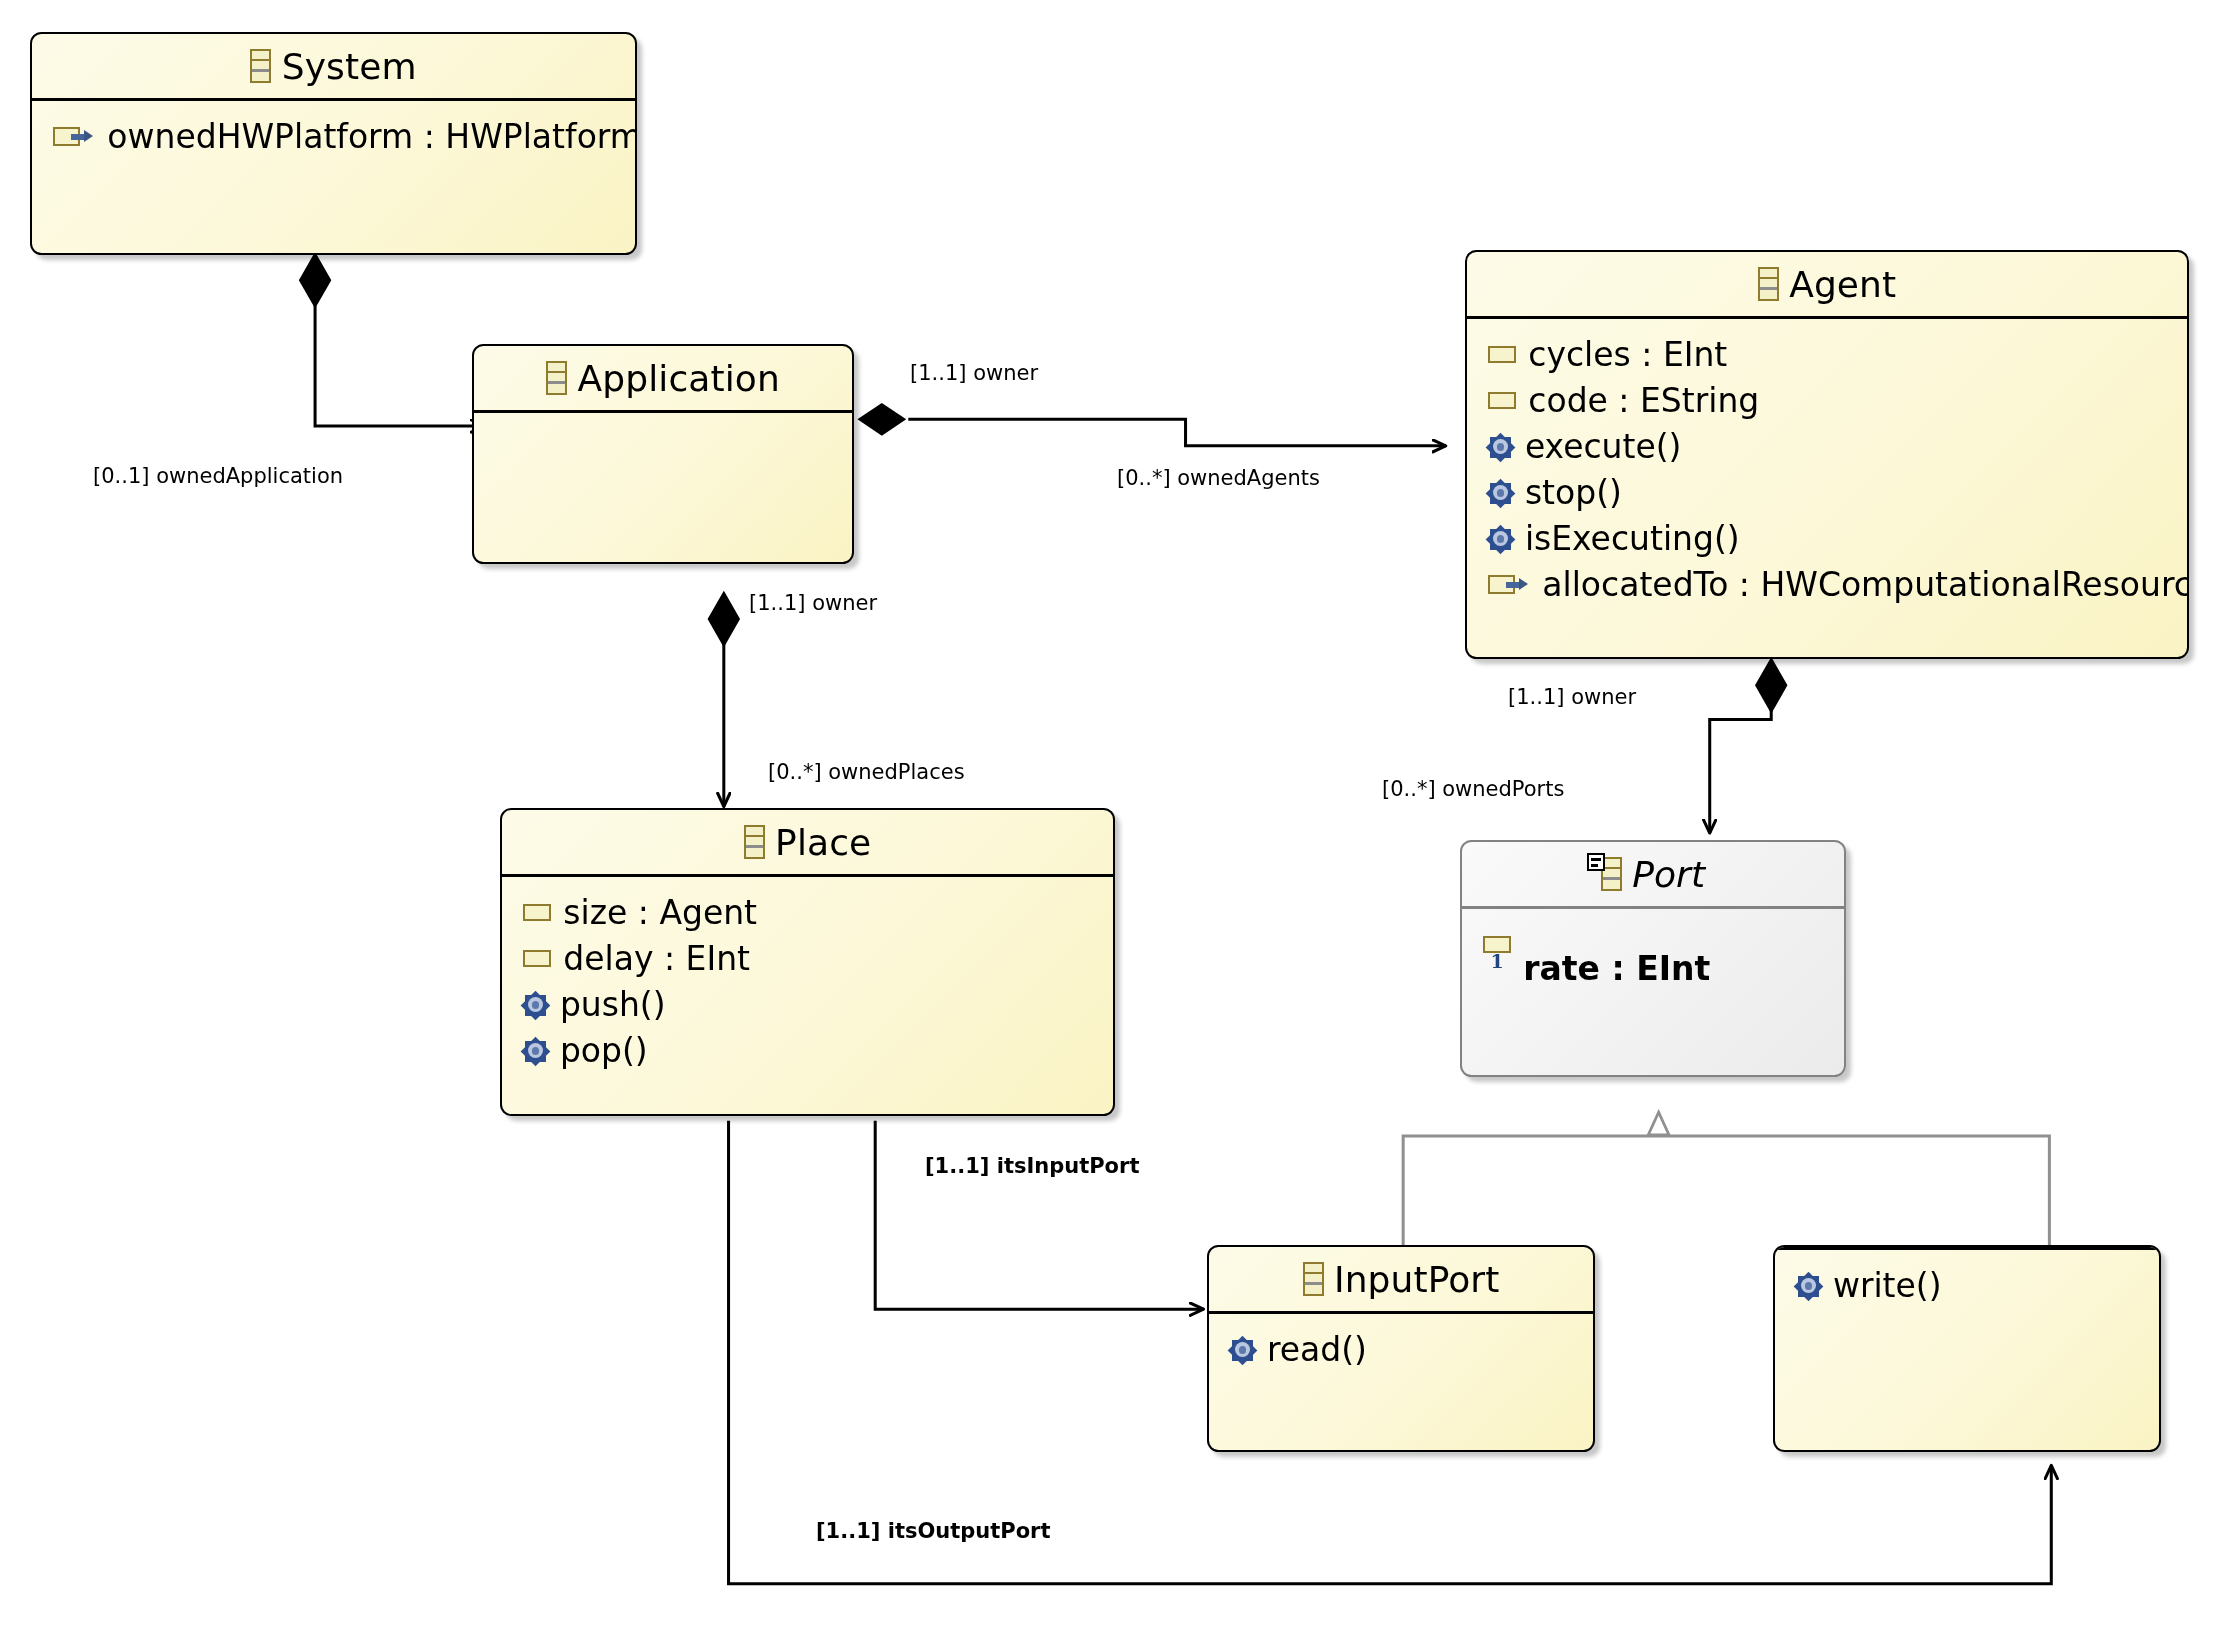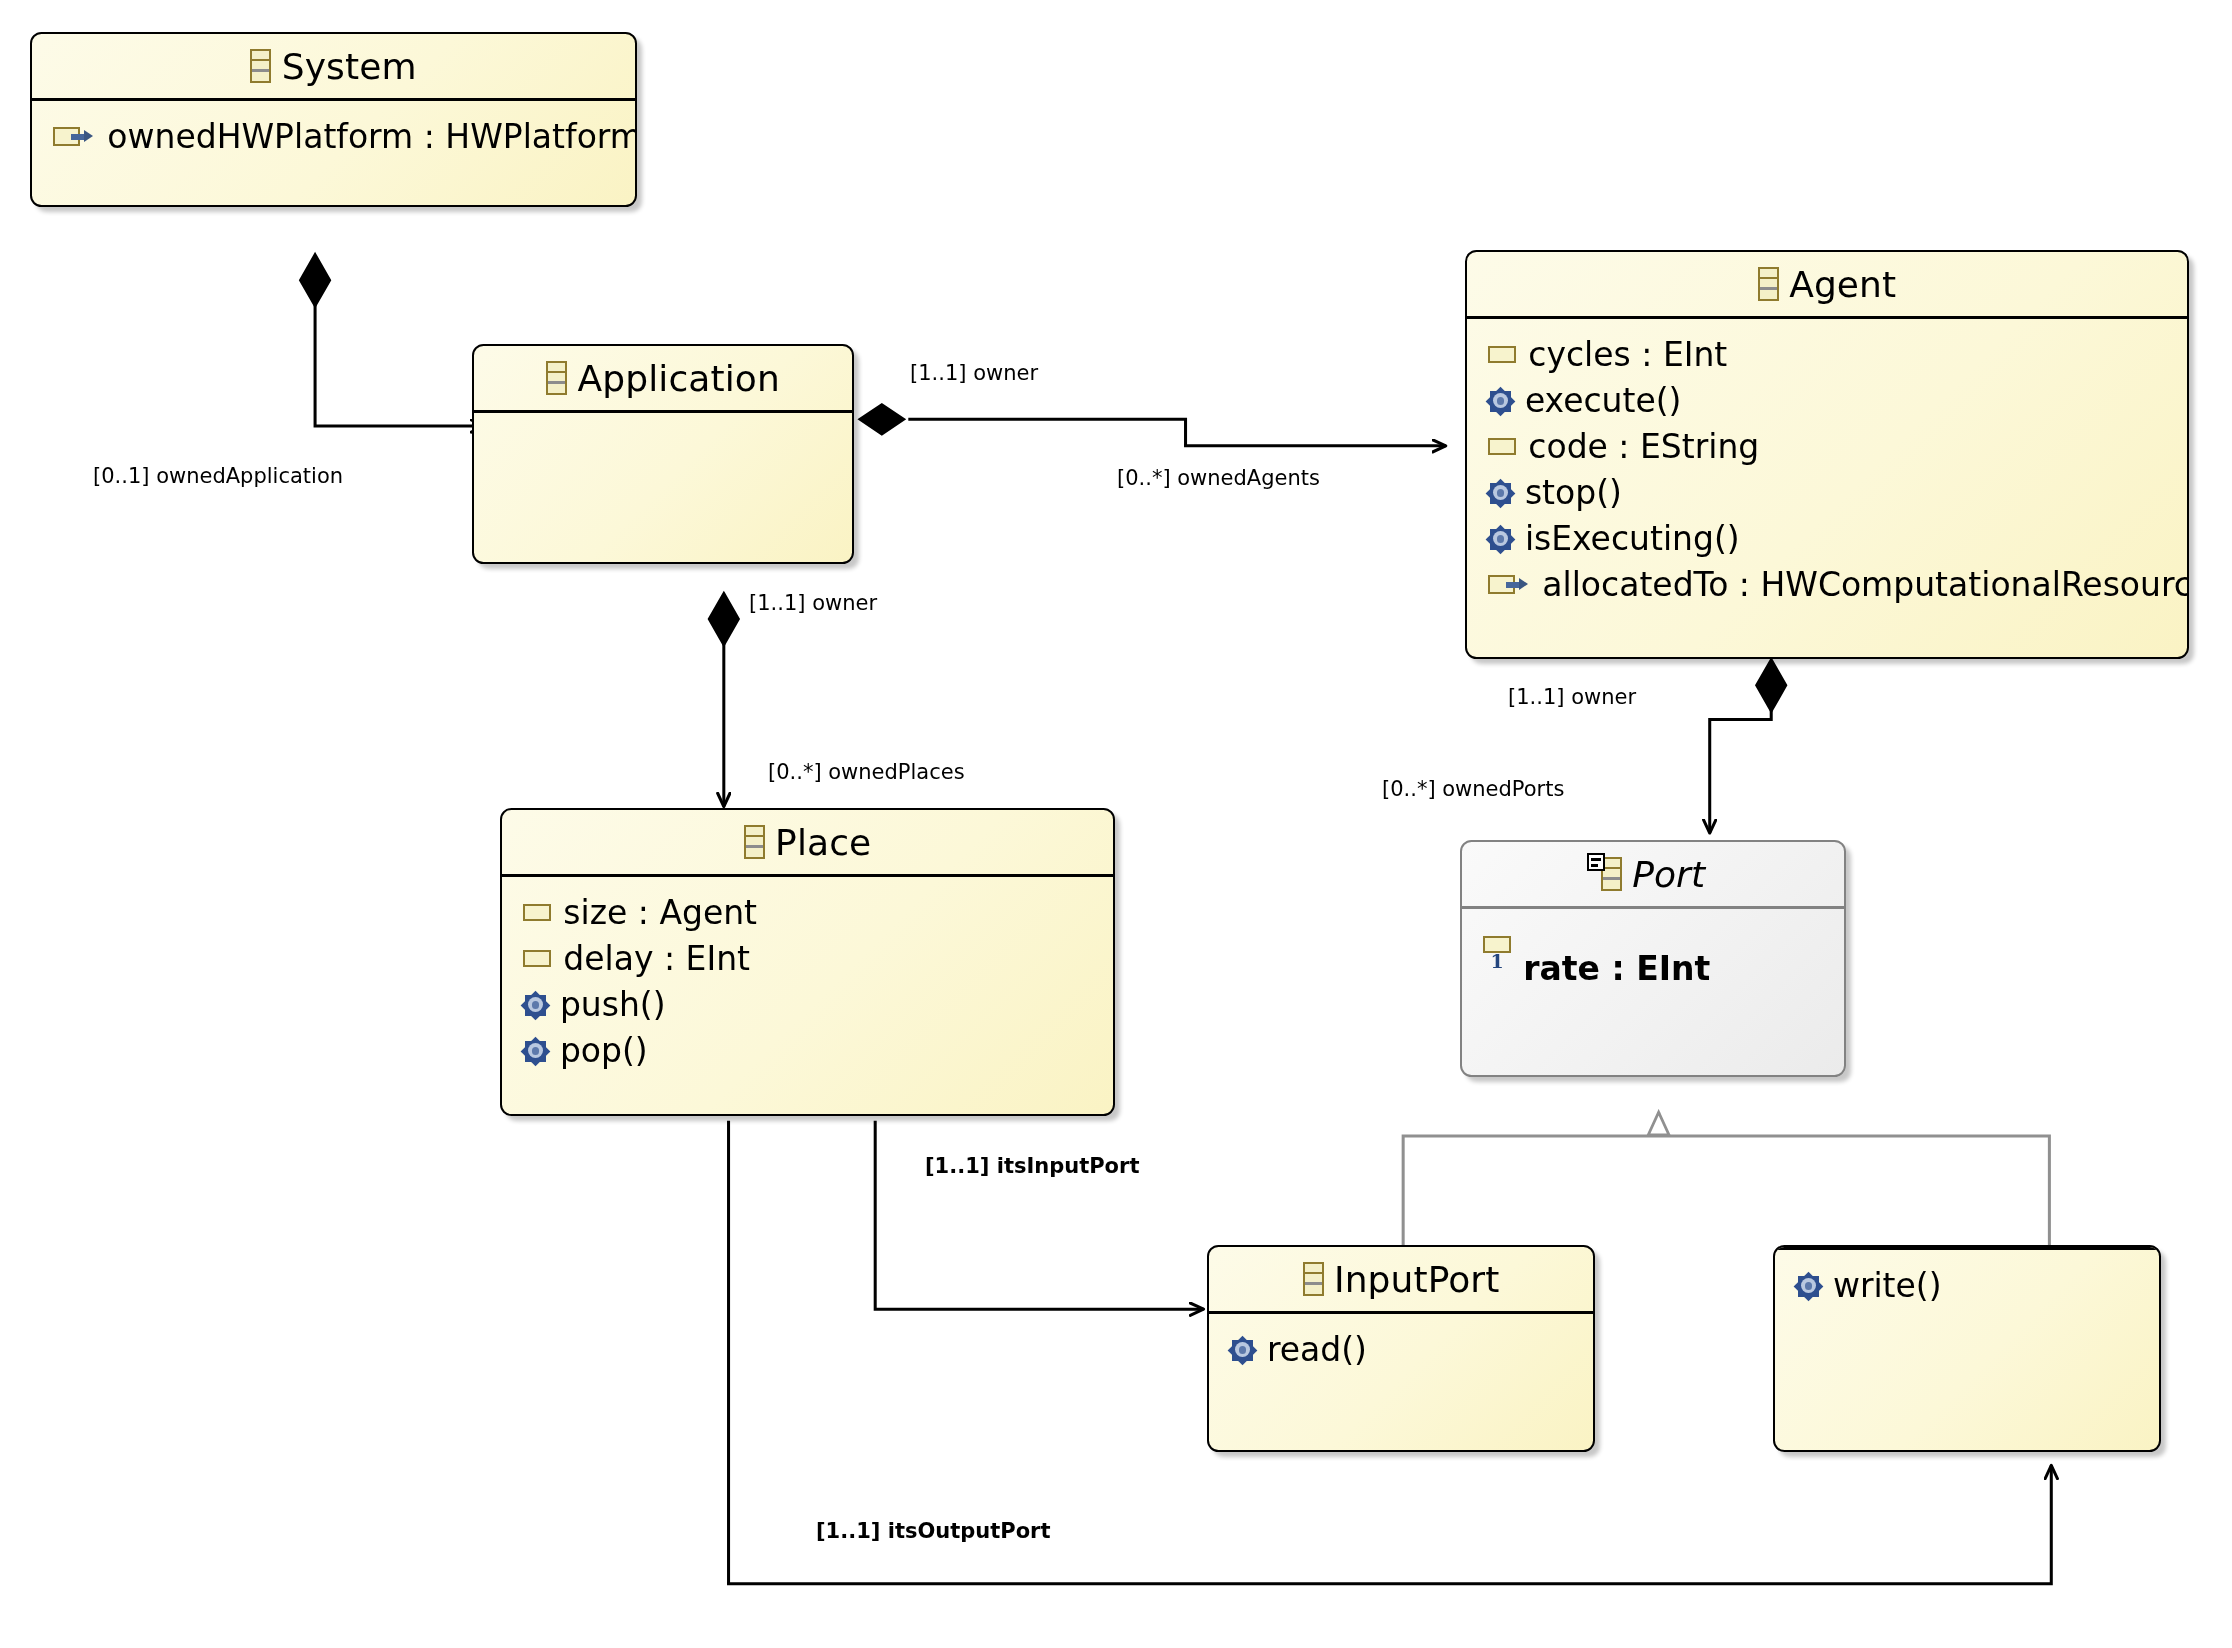--- a/index.html
+++ b/index.html
@@ -274,21 +274,21 @@
   <div class="elabel" style="left:768px; top:762px;">[0..*] ownedPlaces</div>
 
   <div class="elabel" style="left:1508px; top:687px;">[1..1] owner</div>
 
   <div class="elabel" style="left:1382px; top:779px;">[0..*] ownedPorts</div>
 
   <div class="elabel bold" style="left:925px; top:1156px;">[1..1] itsInputPort</div>
 
   <div class="elabel bold" style="left:816px; top:1521px;">[1..1] itsOutputPort</div>
 
-  <div class="uml-class" style="left:30px; top:32px; width:607px; height:175px;">
+  <div class="uml-class" style="left:30px; top:32px; width:607px; height:223px;">
     <div class="hdr">
       <span class="ico ico-class"></span>
       <span class="cls-name">System</span>
     </div>
     <div class="sep"></div>
     <div class="body">
       <div class="feat">
         <span class="ico ico-ref">
           <span class="rbox"></span>
             <span class="rbar"></span>
@@ -313,31 +313,31 @@
       <span class="ico ico-class"></span>
       <span class="cls-name">Agent</span>
     </div>
     <div class="sep"></div>
     <div class="body">
       <div class="feat">
         <span class="ico ico-attr"></span>
         <span class="txt">cycles : EInt</span>
       </div>
       <div class="feat">
-        <span class="ico ico-op">
-          <span class="g1"></span>
-            <span class="g2"></span>
-            <span class="g3"></span>
-            <span class="g4"></span>
-        </span>
-        <span class="txt">execute()</span>
-      </div>
-      <div class="feat">
         <span class="ico ico-attr"></span>
         <span class="txt">code : EString</span>
+      </div>
+      <div class="feat">
+        <span class="ico ico-op">
+          <span class="g1"></span>
+            <span class="g2"></span>
+            <span class="g3"></span>
+            <span class="g4"></span>
+        </span>
+        <span class="txt">execute()</span>
       </div>
       <div class="feat">
         <span class="ico ico-op">
           <span class="g1"></span>
             <span class="g2"></span>
             <span class="g3"></span>
             <span class="g4"></span>
         </span>
         <span class="txt">stop()</span>
       </div>

